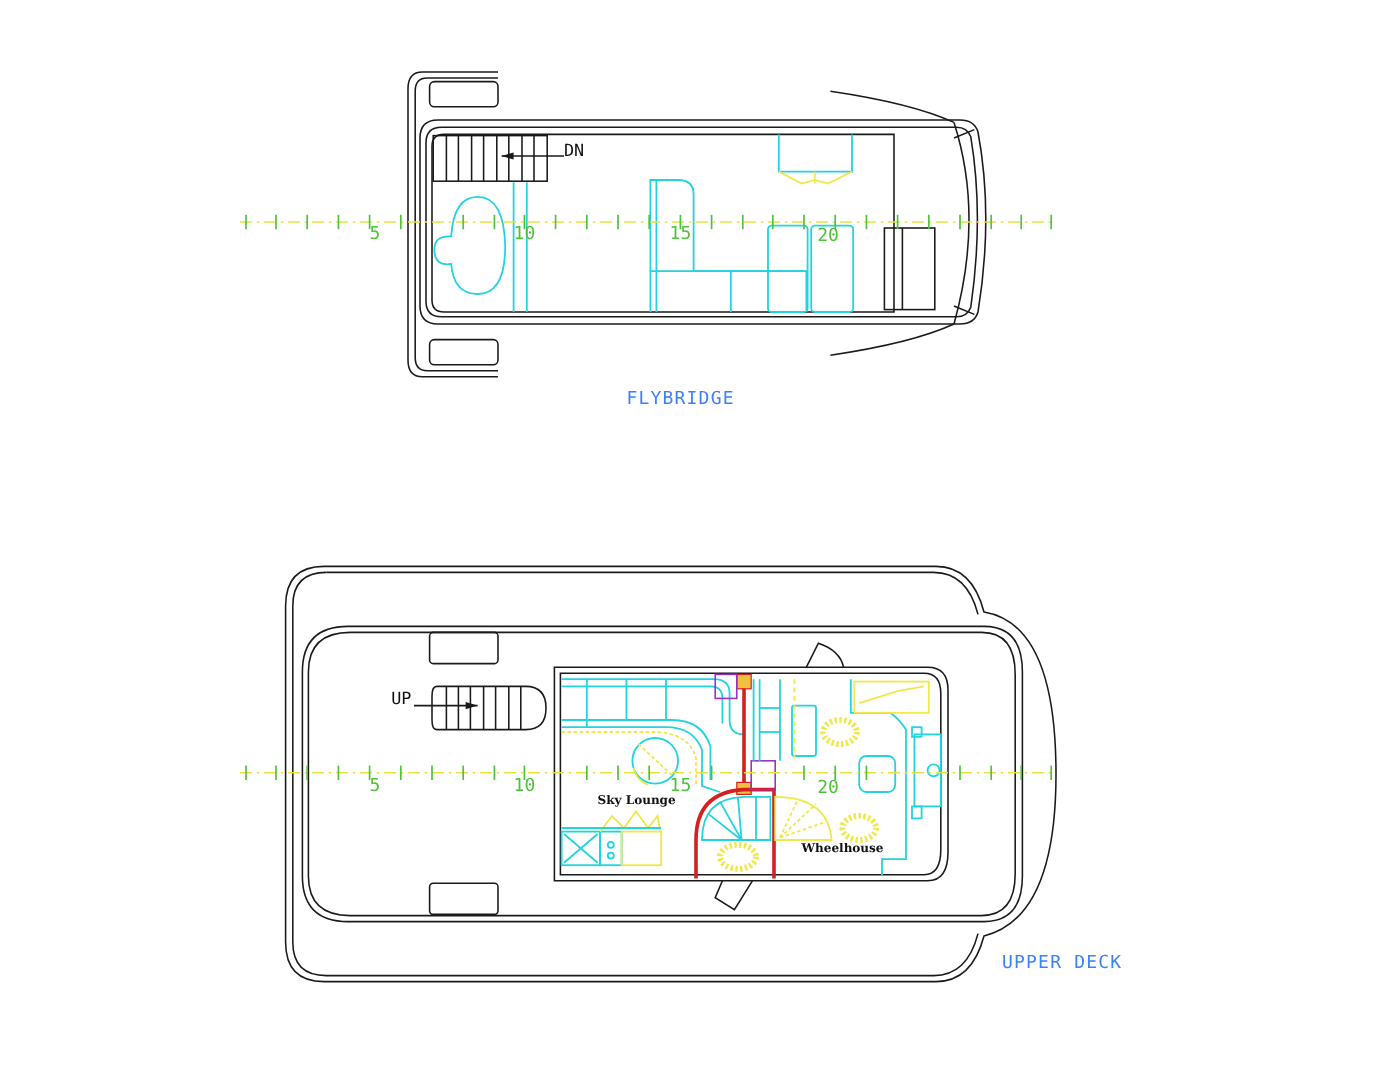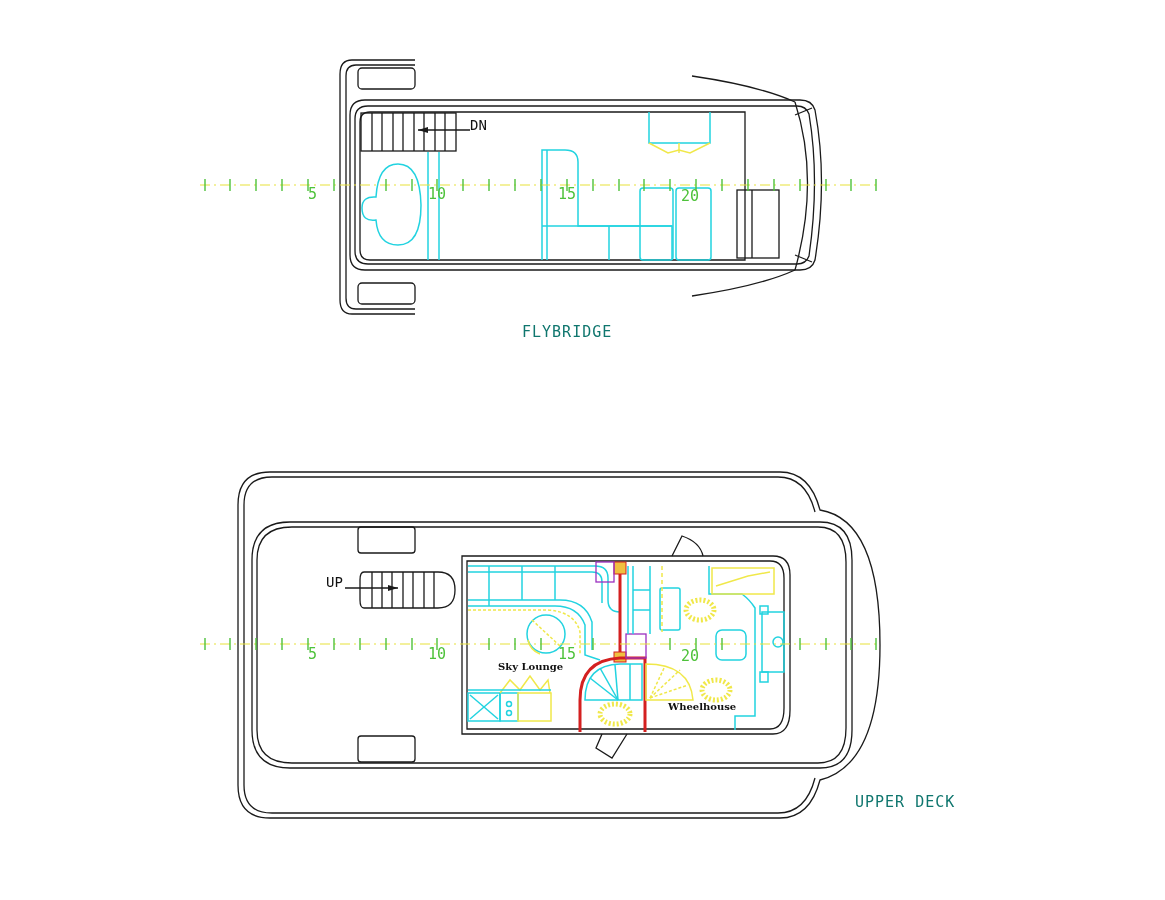--- a/index.html
+++ b/index.html
@@ -6,21 +6,21 @@
   body { width:1165px; height:900px; position:relative; overflow:hidden; font-family:"DejaVu Sans Mono", monospace; }
   svg { position:absolute; left:0; top:0; }
   .k { stroke:#1a1a1a; fill:none; stroke-width:1.3; }
   .c { stroke:#22d3e0; fill:none; stroke-width:1.5; }
   .y { stroke:#f0e84a; fill:none; stroke-width:1.5; }
   .r { stroke:#d42020; fill:none; stroke-width:3; }
   .m { stroke:#9b30c0; fill:none; stroke-width:1.3; }
   .axis { stroke:#e8e23a; stroke-width:1.2; stroke-dasharray:10 4 2 4; }
   .tick { stroke:#4ec23a; stroke-width:1.4; }
   .num { fill:#4ec23a; font-family:"DejaVu Sans Mono", monospace; font-size:15px; }
-  .lbl { position:absolute; font-family:"DejaVu Sans Mono", monospace; font-size:15px; color:#0f766e; letter-spacing:1px; }
+  .lbl { position:absolute; font-family:"DejaVu Sans Mono", monospace; font-size:15px; color:#3b82f6; letter-spacing:1px; }
   .room { font-family:"DejaVu Serif", serif; font-weight:bold; font-size:10px; fill:#111; }
   .ann { font-family:"DejaVu Sans Mono", monospace; font-size:14px; fill:#111; }
 </style>
 </head>
 <body>
 
 <svg width="1165" height="900" viewBox="0 0 1165 900">
 
   <g>
 
@@ -240,13 +240,13 @@
       <line class="tick" x1="876" y1="638" x2="876" y2="650"></line>
     </g>
     <text class="num" x="308" y="659">5</text>
     <text class="num" x="428" y="659">10</text>
     <text class="num" x="558" y="659">15</text>
     <text class="num" x="681" y="661">20</text>
   </g>
 </svg>
 
 <div class="lbl" style="left:522px; top:323px;">FLYBRIDGE</div>
-<div class="lbl" style="left:835px; top:793px;margin-left:20px;">UPPER DECK</div>
+<div class="lbl" style="left:835px; top:793px;">UPPER DECK</div>
 
 </body></html>

